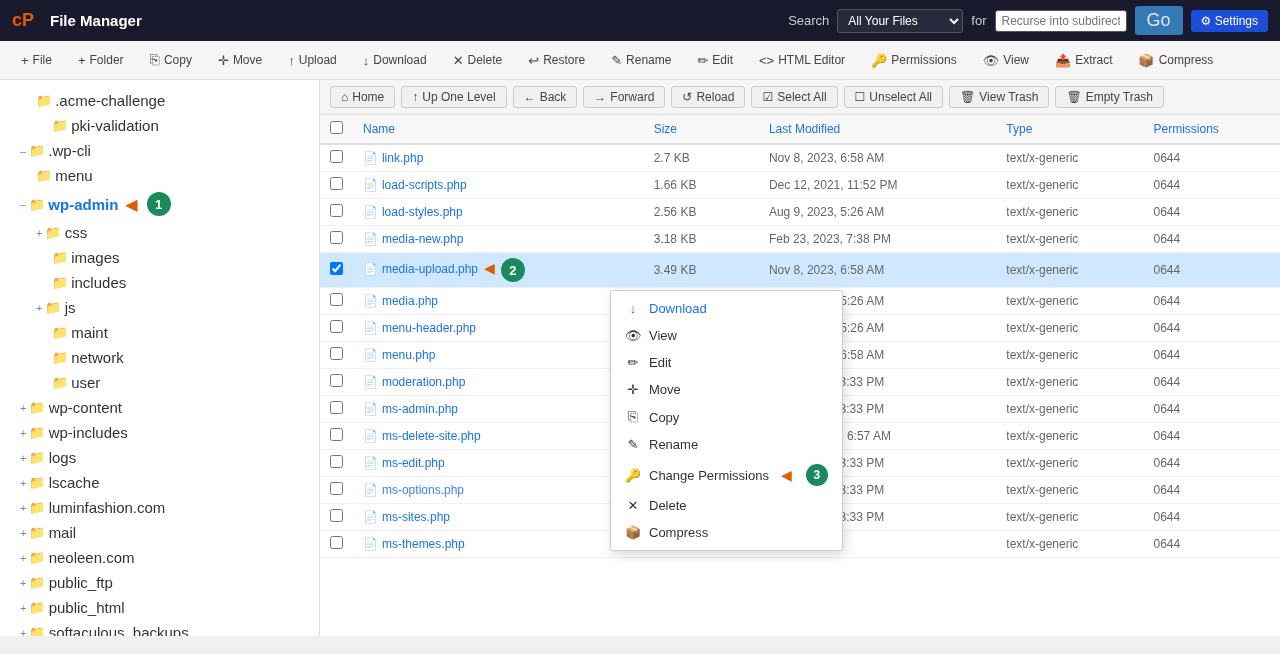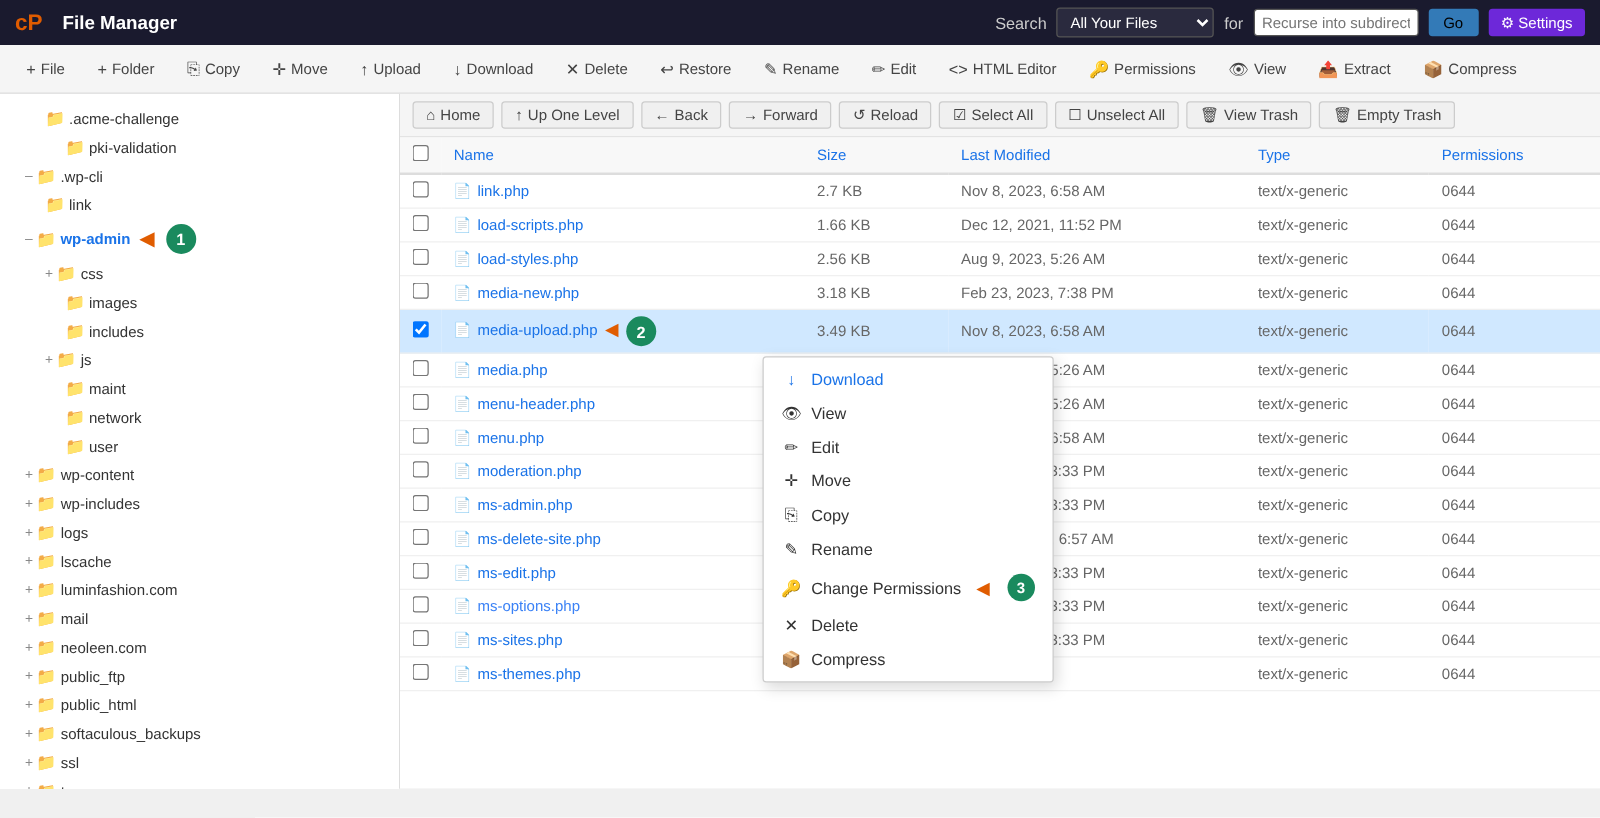--- a/index.html
+++ b/index.html
@@ -6,37 +6,37 @@
     body { font-family: Arial, sans-serif; font-size: 13px; background: #f0f0f0; color: #333; }
 
     
     .header { background: #1a1a2e; color: #ccc; display: flex; align-items: center; padding: 6px 12px; gap: 10px; }
     .header .logo { color: #e05c00; font-size: 18px; font-weight: bold; margin-right: 6px; }
     .header .title { color: #fff; font-size: 15px; font-weight: bold; }
     .header-right { margin-left: auto; display: flex; align-items: center; gap: 8px; }
     .header-right label { color: #ccc; font-size: 13px; }
     .header-right select { padding: 3px 6px; font-size: 12px; border: 1px solid #555; background: #2a2a3e; color: #fff; border-radius: 3px; }
     .header-right input { padding: 3px 6px; font-size: 12px; border: 1px solid #555; background: #fff; border-radius: 3px; width: 132px; }
-    .btn-go { background: #337ab7; color: #000000; border: none; padding: 4px 12px; border-radius: 3px; cursor: pointer; font-size: 12px; }
-    .btn-settings { background: #6d28d9; color: #fff; border: none; padding: 4px 10px; border-radius: 3px; cursor: pointer; font-size: 12px; }
+    .btn-go { background: #337ab7; color: #e5e5e5; border: none; padding: 4px 12px; border-radius: 3px; cursor: pointer; font-size: 18px; }
+    .btn-settings { background: #1d4ed8; color: #fff; border: none; padding: 4px 10px; border-radius: 3px; cursor: pointer; font-size: 12px; }
 
     
     .toolbar { background: #f5f5f5; border-bottom: 1px solid #ddd; padding: 6px 10px; display: flex; flex-wrap: wrap; gap: 4px; align-items: center; }
     .toolbar-btn { background: none; border: 1px solid transparent; padding: 4px 10px; border-radius: 3px; cursor: pointer; font-size: 12px; color: #444; display: flex; align-items: center; gap: 4px; }
     .toolbar-btn .icon { font-size: 13px; }
 
     
     .main { display: flex; height: calc(654px - 98px); }
 
     
     .sidebar { width: 320px; min-width: 320px; background: #fff; border-right: 1px solid #ddd; overflow-y: auto; padding: 8px 0; }
     .tree-item { padding: 2px 0; cursor: pointer; white-space: nowrap; }
     .tree-row { display: flex; align-items: center; gap: 3px; padding: 2px 4px; }
     .tree-row .folder-icon { color: #e8a000; font-size: 13px; }
-    .tree-row .folder-name { font-size: 12px; color: #333; }
+    .tree-row .folder-name { font-size: 15px; color: #333; }
     .tree-row .folder-name.active { font-weight: bold; color: #1a73e8; }
     .tree-indent-1 { padding-left: 16px; }
     .tree-indent-2 { padding-left: 32px; }
     .tree-indent-3 { padding-left: 48px; }
 
     
     .nav-bar { background: #f5f5f5; border-bottom: 1px solid #ddd; padding: 6px 10px; display: flex; gap: 6px; align-items: center; flex-wrap: wrap; }
     .nav-btn { background: #f0f0f0; border: 1px solid #ccc; padding: 3px 10px; border-radius: 3px; cursor: pointer; font-size: 12px; color: #444; display: flex; align-items: center; gap: 4px; }
 
     
@@ -164,21 +164,21 @@
     <div class="tree-item tree-indent-1">
       <div class="tree-row">
         <span style="font-size:11px;color:#888">–</span>
         <span class="folder-icon">📁</span>
         <span class="folder-name">.wp-cli</span>
       </div>
     </div>
     <div class="tree-item tree-indent-2">
       <div class="tree-row">
         <span class="folder-icon">📁</span>
-        <span class="folder-name">link</span>
+        <span class="folder-name">menu</span>
       </div>
     </div>
 
     <div class="tree-item tree-indent-1">
       <div class="tree-row">
         <span style="font-size:11px;color:#888">–</span>
         <span class="folder-icon">📁</span>
         <span class="folder-name active">wp-admin</span>
         <span style="color:#e05c00;font-size:16px;margin-left:4px">◀</span>
         <span class="badge-circle">1</span>

